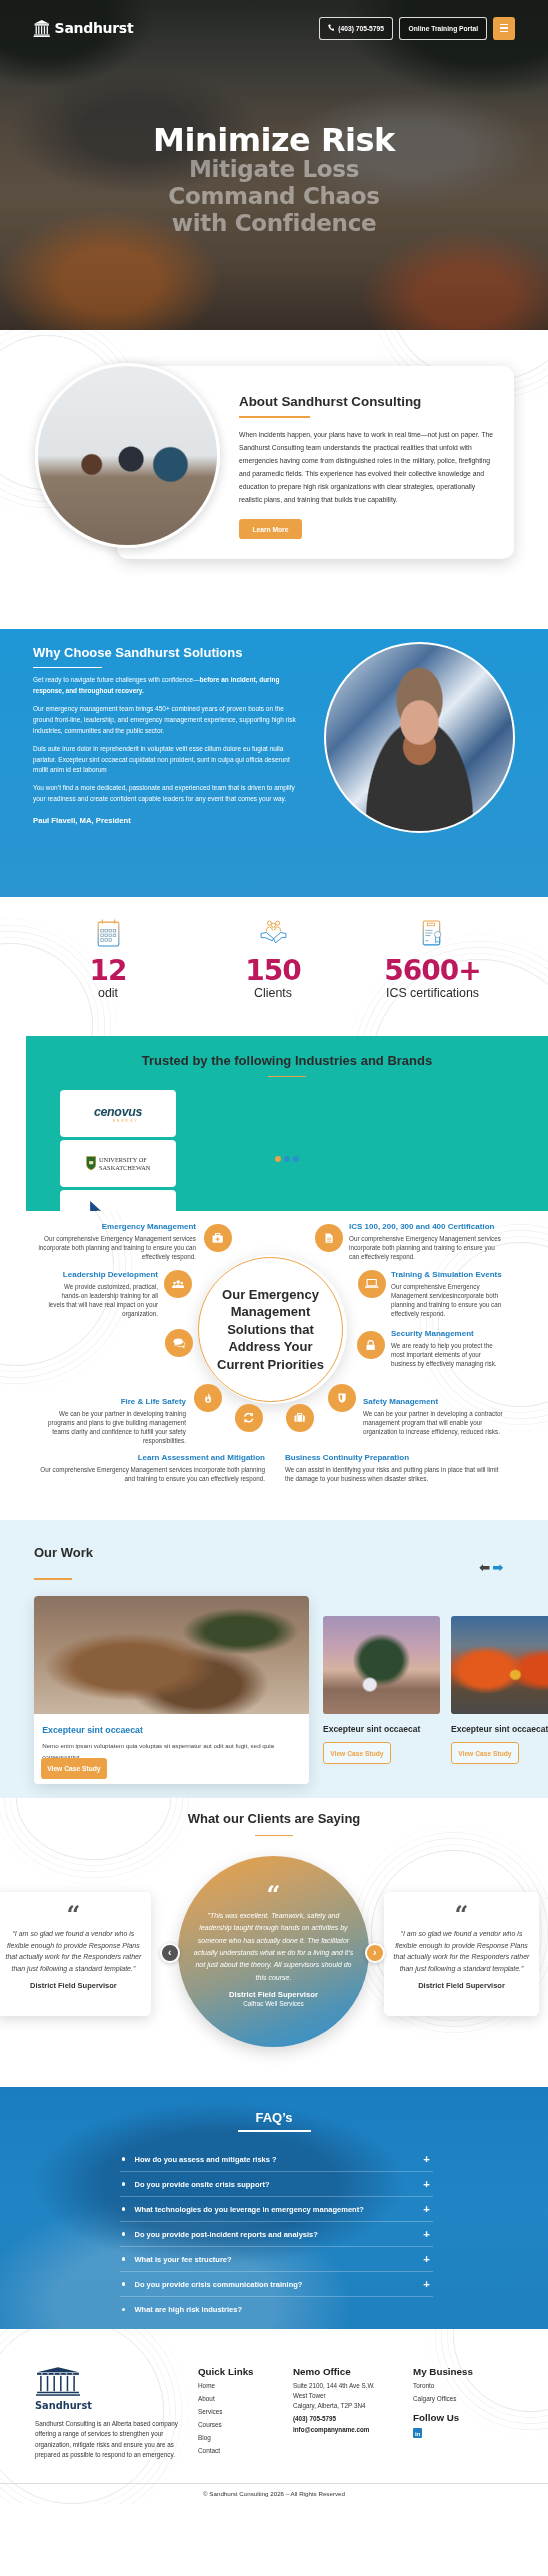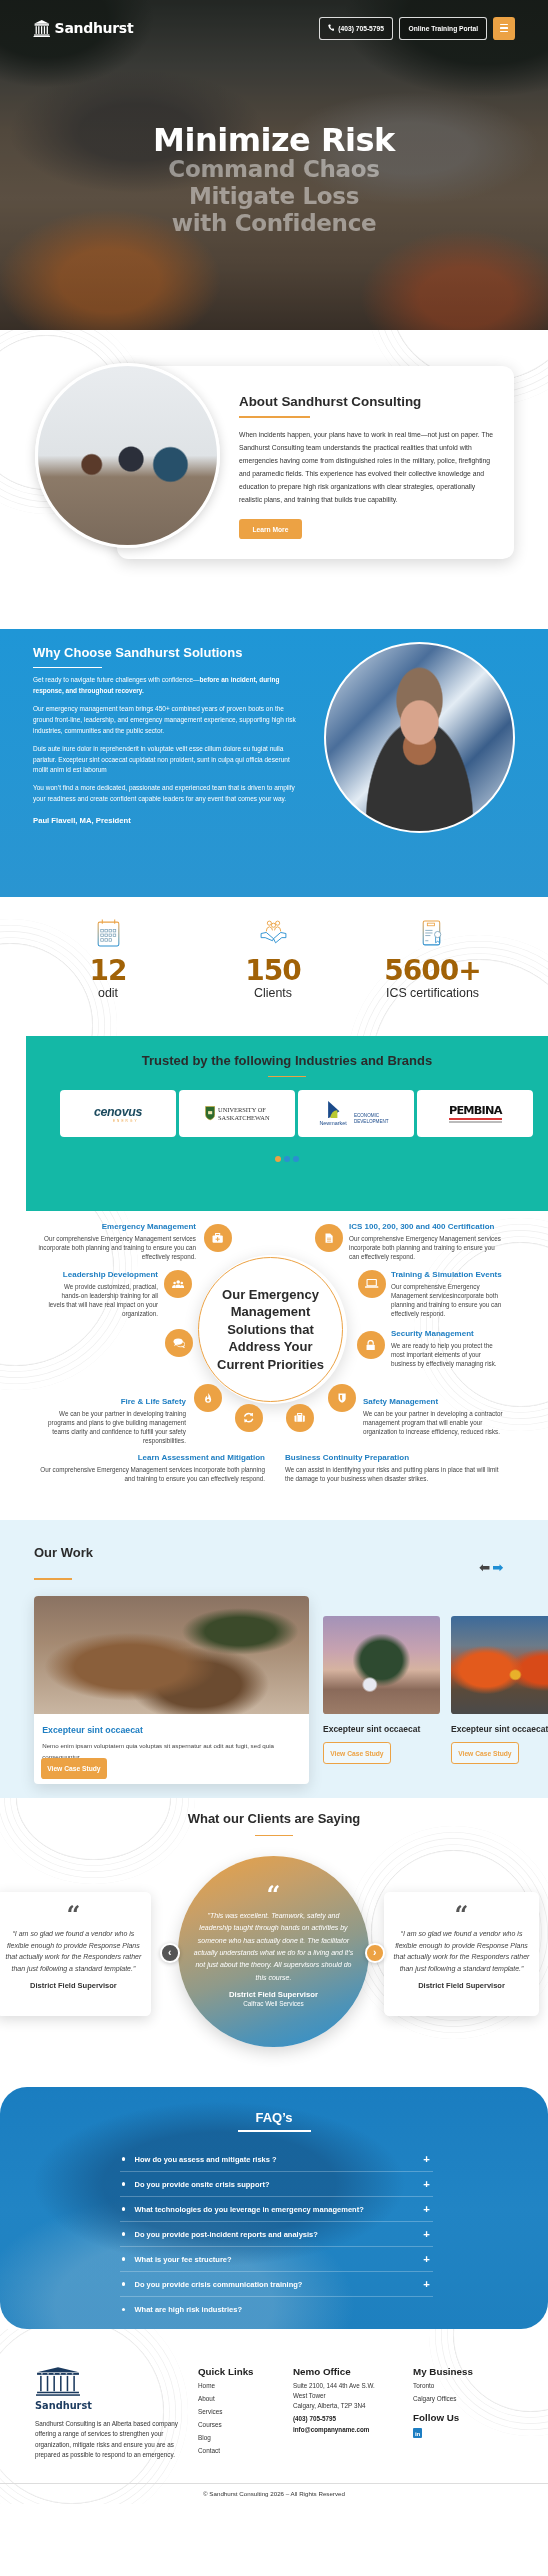--- a/index.html
+++ b/index.html
@@ -59,21 +59,21 @@
       radial-gradient(ellipse at 50% 55%, #a56a48 0 12%, transparent 13%),
       radial-gradient(ellipse at 50% 30%, #8a6e58 0 17%, transparent 18%),
       radial-gradient(ellipse at 50% 95%, #333 0 40%, transparent 41%),
       radial-gradient(ellipse at 50% 90%, #8a96e0 0 20%, transparent 21%),
       linear-gradient(135deg, #dfe9f2 0%, #4a6e9a 30%, #e3ecf4 50%, #3a5e8a 70%, #dfe9f2 100%); }
 
   
   .stats { position: relative; height: 139px; background: #fff; overflow: hidden; }
   .stat { position: absolute; top: 0; text-align: center; }
   .stat-icon { width: 31px; height: 31px; margin: 20.6px auto 0; }
-  .stat-num { font-family: "DejaVu Sans", sans-serif; font-size: 28px; font-weight: bold; color: #a16207; line-height: 30px; margin-top: 5.2px; letter-spacing: -1px; }
+  .stat-num { font-family: "DejaVu Sans", sans-serif; font-size: 28px; font-weight: bold; color: #be185d; line-height: 30px; margin-top: 5.2px; letter-spacing: -1px; }
   .stat-label { font-size: 12.4px; color: #2b2b2b; line-height: 14.4px; }
 
   
   .trusted { position: relative; height: 175px; background: #14b8a6; margin-left: 26px; }
   .sec-title { text-align: center; font-size: 13px; font-weight: bold; color: #2b2b2b; }
   .sec-bar { width: 38px; height: 1.5px; background: #eca244; margin: 8.2px auto 0; }
   .logos { position: absolute; top: 96px; left: 34px; display: flex; gap: 3.1px; }
   .logo-card { width: 116px; height: 47px; background: #fff; border-radius: 4.1px; display: flex; align-items: center; justify-content: center; }
   .dots-row { position: absolute; top: 120px; left: 0; right: 0; display: flex; justify-content: center; gap: 3.1px; }
   .dot { width: 6.2px; height: 6.2px; border-radius: 50%; background: #2a8fd0; }
@@ -134,21 +134,21 @@
   .testi-company { font-size: 6.4px; color: #fff; margin-top: 1px; }
   .round-btn { position: absolute; width: 19.6px; height: 19.6px; border-radius: 50%; border: 2.1px solid #fff; display: flex; align-items: center; justify-content: center; color: #fff; font-size: 10.3px; font-weight: bold; box-shadow: 0 1px 4.1px rgba(0,0,0,0.2); z-index: 3; }
   .round-btn.prev { background: #555; left: 160px; top: 145px; }
   .round-btn.next { background: #eca244; left: 365px; top: 145px; }
 
   
   .faq { position: relative; height: 242px; overflow: hidden;
     background:
       radial-gradient(ellipse at 40% 40%, rgba(20,80,130,0.6) 0 25%, transparent 40%),
       radial-gradient(ellipse at 30% 90%, rgba(130,180,210,0.45) 0 20%, transparent 35%),
-      linear-gradient(180deg, #1a7dc0 0%, #2184c4 50%, #1e80bf 100%); border-radius: 27px; }
+      linear-gradient(180deg, #1a7dc0 0%, #2184c4 50%, #1e80bf 100%); }
   .faq-title { position: absolute; top: 23px; left: 0; right: 0; text-align: center; color: #fff; font-size: 13px; font-weight: bold; }
   .faq-bar { position: absolute; top: 43px; left: 238px; width: 73px; height: 1.5px; background: #fff; }
   .faq-list { position: absolute; top: 60px; left: 120px; width: 313px; }
   .faq-item { height: 25px; border-bottom: 0.5px solid rgba(255,255,255,0.25); display: flex; align-items: center; justify-content: space-between; color: #fff; font-size: 7.5px; font-weight: bold; }
   .faq-item:last-child { border-bottom: none; }
   .faq-q { display: flex; align-items: center; gap: 9.3px; padding-left: 2.1px; }
   .faq-q::before { content: ""; width: 3.1px; height: 3.1px; border-radius: 50%; background: #fff; }
   .faq-plus { font-size: 11.3px; font-weight: bold; padding-right: 3.1px; }
 
   
@@ -198,22 +198,22 @@
       <div class="menu-btn">
         <span></span>
         <span></span>
         <span></span>
       </div>
     </div>
   </header>
 
   <div class="hero-text">
     <div class="hero-title">Minimize Risk</div>
+    <div class="hero-sub">Mitigate Loss</div>
     <div class="hero-sub">Command Chaos</div>
-    <div class="hero-sub">Mitigate Loss</div>
     <div class="hero-sub">with Confidence</div>
   </div>
 </section>
 
 <section class="about">
   <div class="lines-bg" style="left:-31px;top:5.2px;width:155px;height:155px;"></div>
   <div class="lines-bg" style="left:392px;top:-103px;width:185px;height:155px;"></div>
   <div class="about-card-box"></div>
   <div class="photo-circle"></div>
   <div class="about-content">
@@ -305,21 +305,21 @@
     <div class="stat-num">5600+</div>
     <div class="stat-label">ICS certifications</div>
   </div>
 </section>
 
 <section class="trusted">
   <div style="position:absolute;top:16.5px;left:0;right:0;">
     <h2 class="sec-title">Trusted by the following Industries and Brands</h2>
     <div class="sec-bar"></div>
   </div>
-  <div class="logos" style="top:54px;">
+  <div class="logos" style="top:54px;flex-direction:column;">
     <div class="logo-card">
       <div style="text-align:center;">
         <div style="font-size:12.4px;font-weight:bold;color:#1b4a5e;font-style:italic;letter-spacing:-0.3px;">cenovus</div>
         <div style="font-size:3.1px;color:#eca244;letter-spacing:2.1px;margin-left:15.5px;">ENERGY</div>
       </div>
     </div>
     <div class="logo-card">
       <div style="display:flex;align-items:center;gap:3.1px;">
         <svg width="10.3" height="14.4" viewBox="0 0 20 28">
             <path d="M1 1 L19 1 L19 16 Q19 24 10 27 Q1 24 1 16Z" fill="#2d6a2d" stroke="#c9a838" stroke-width="1.2"></path>

